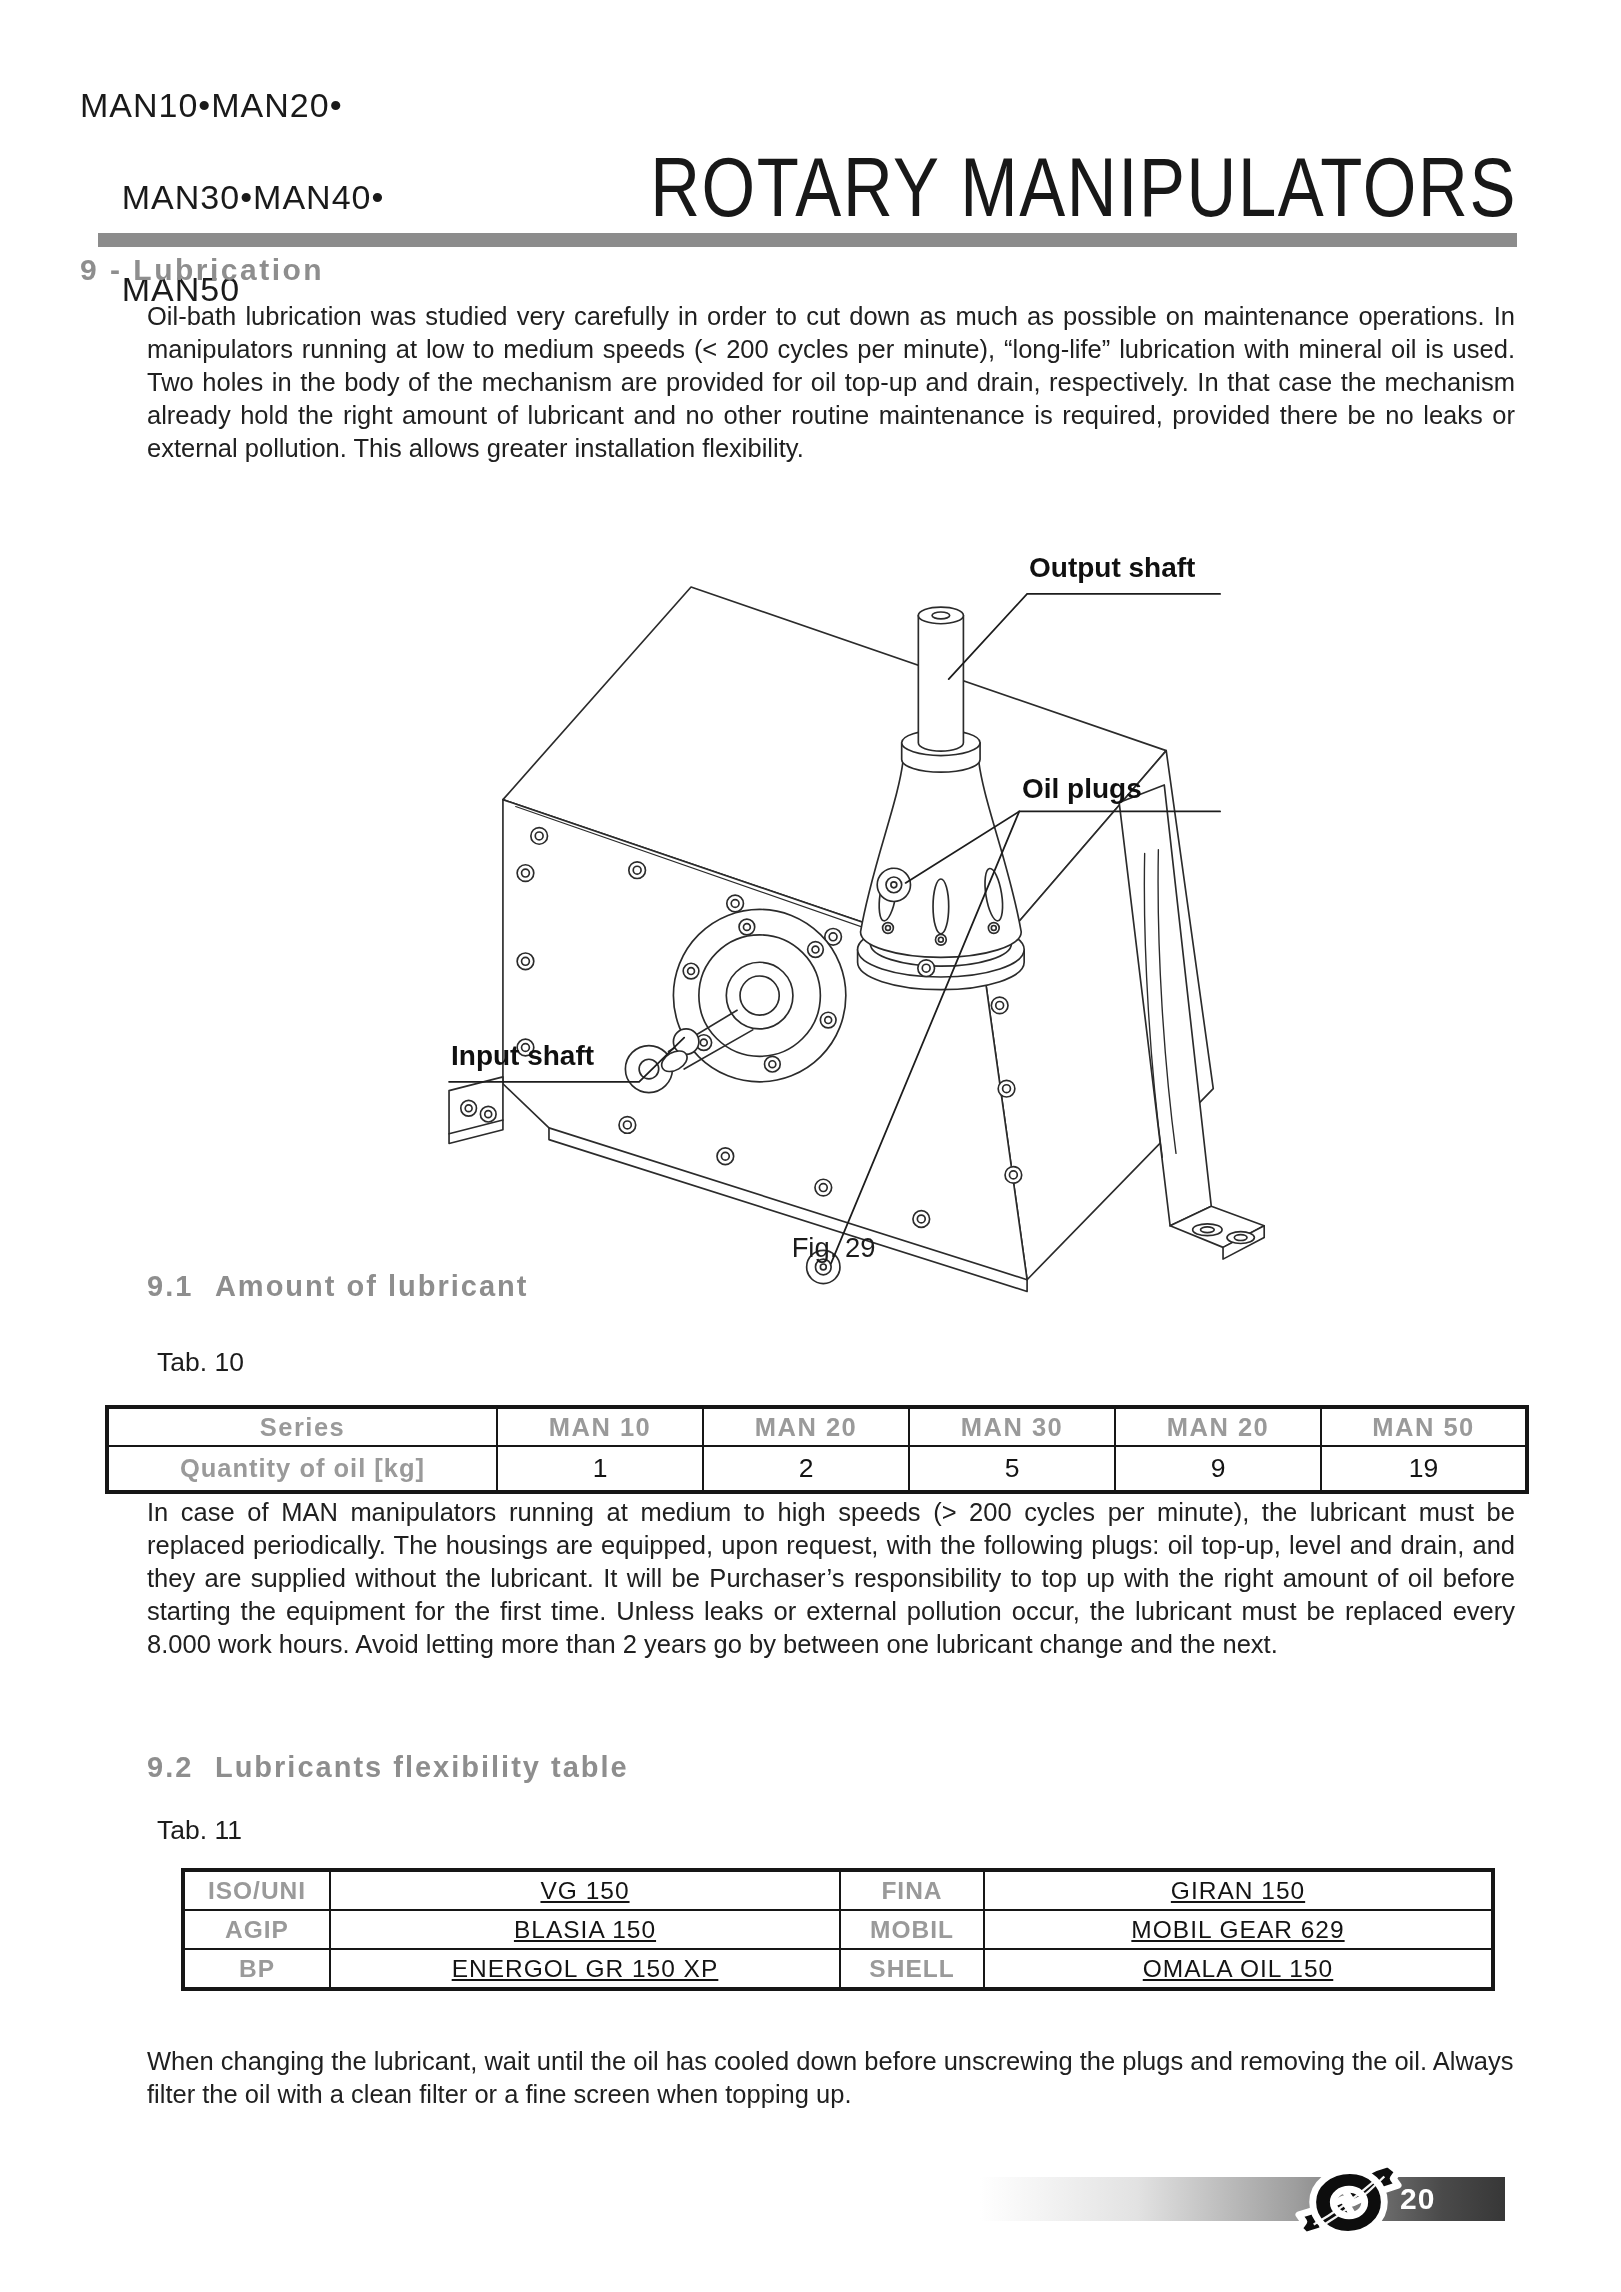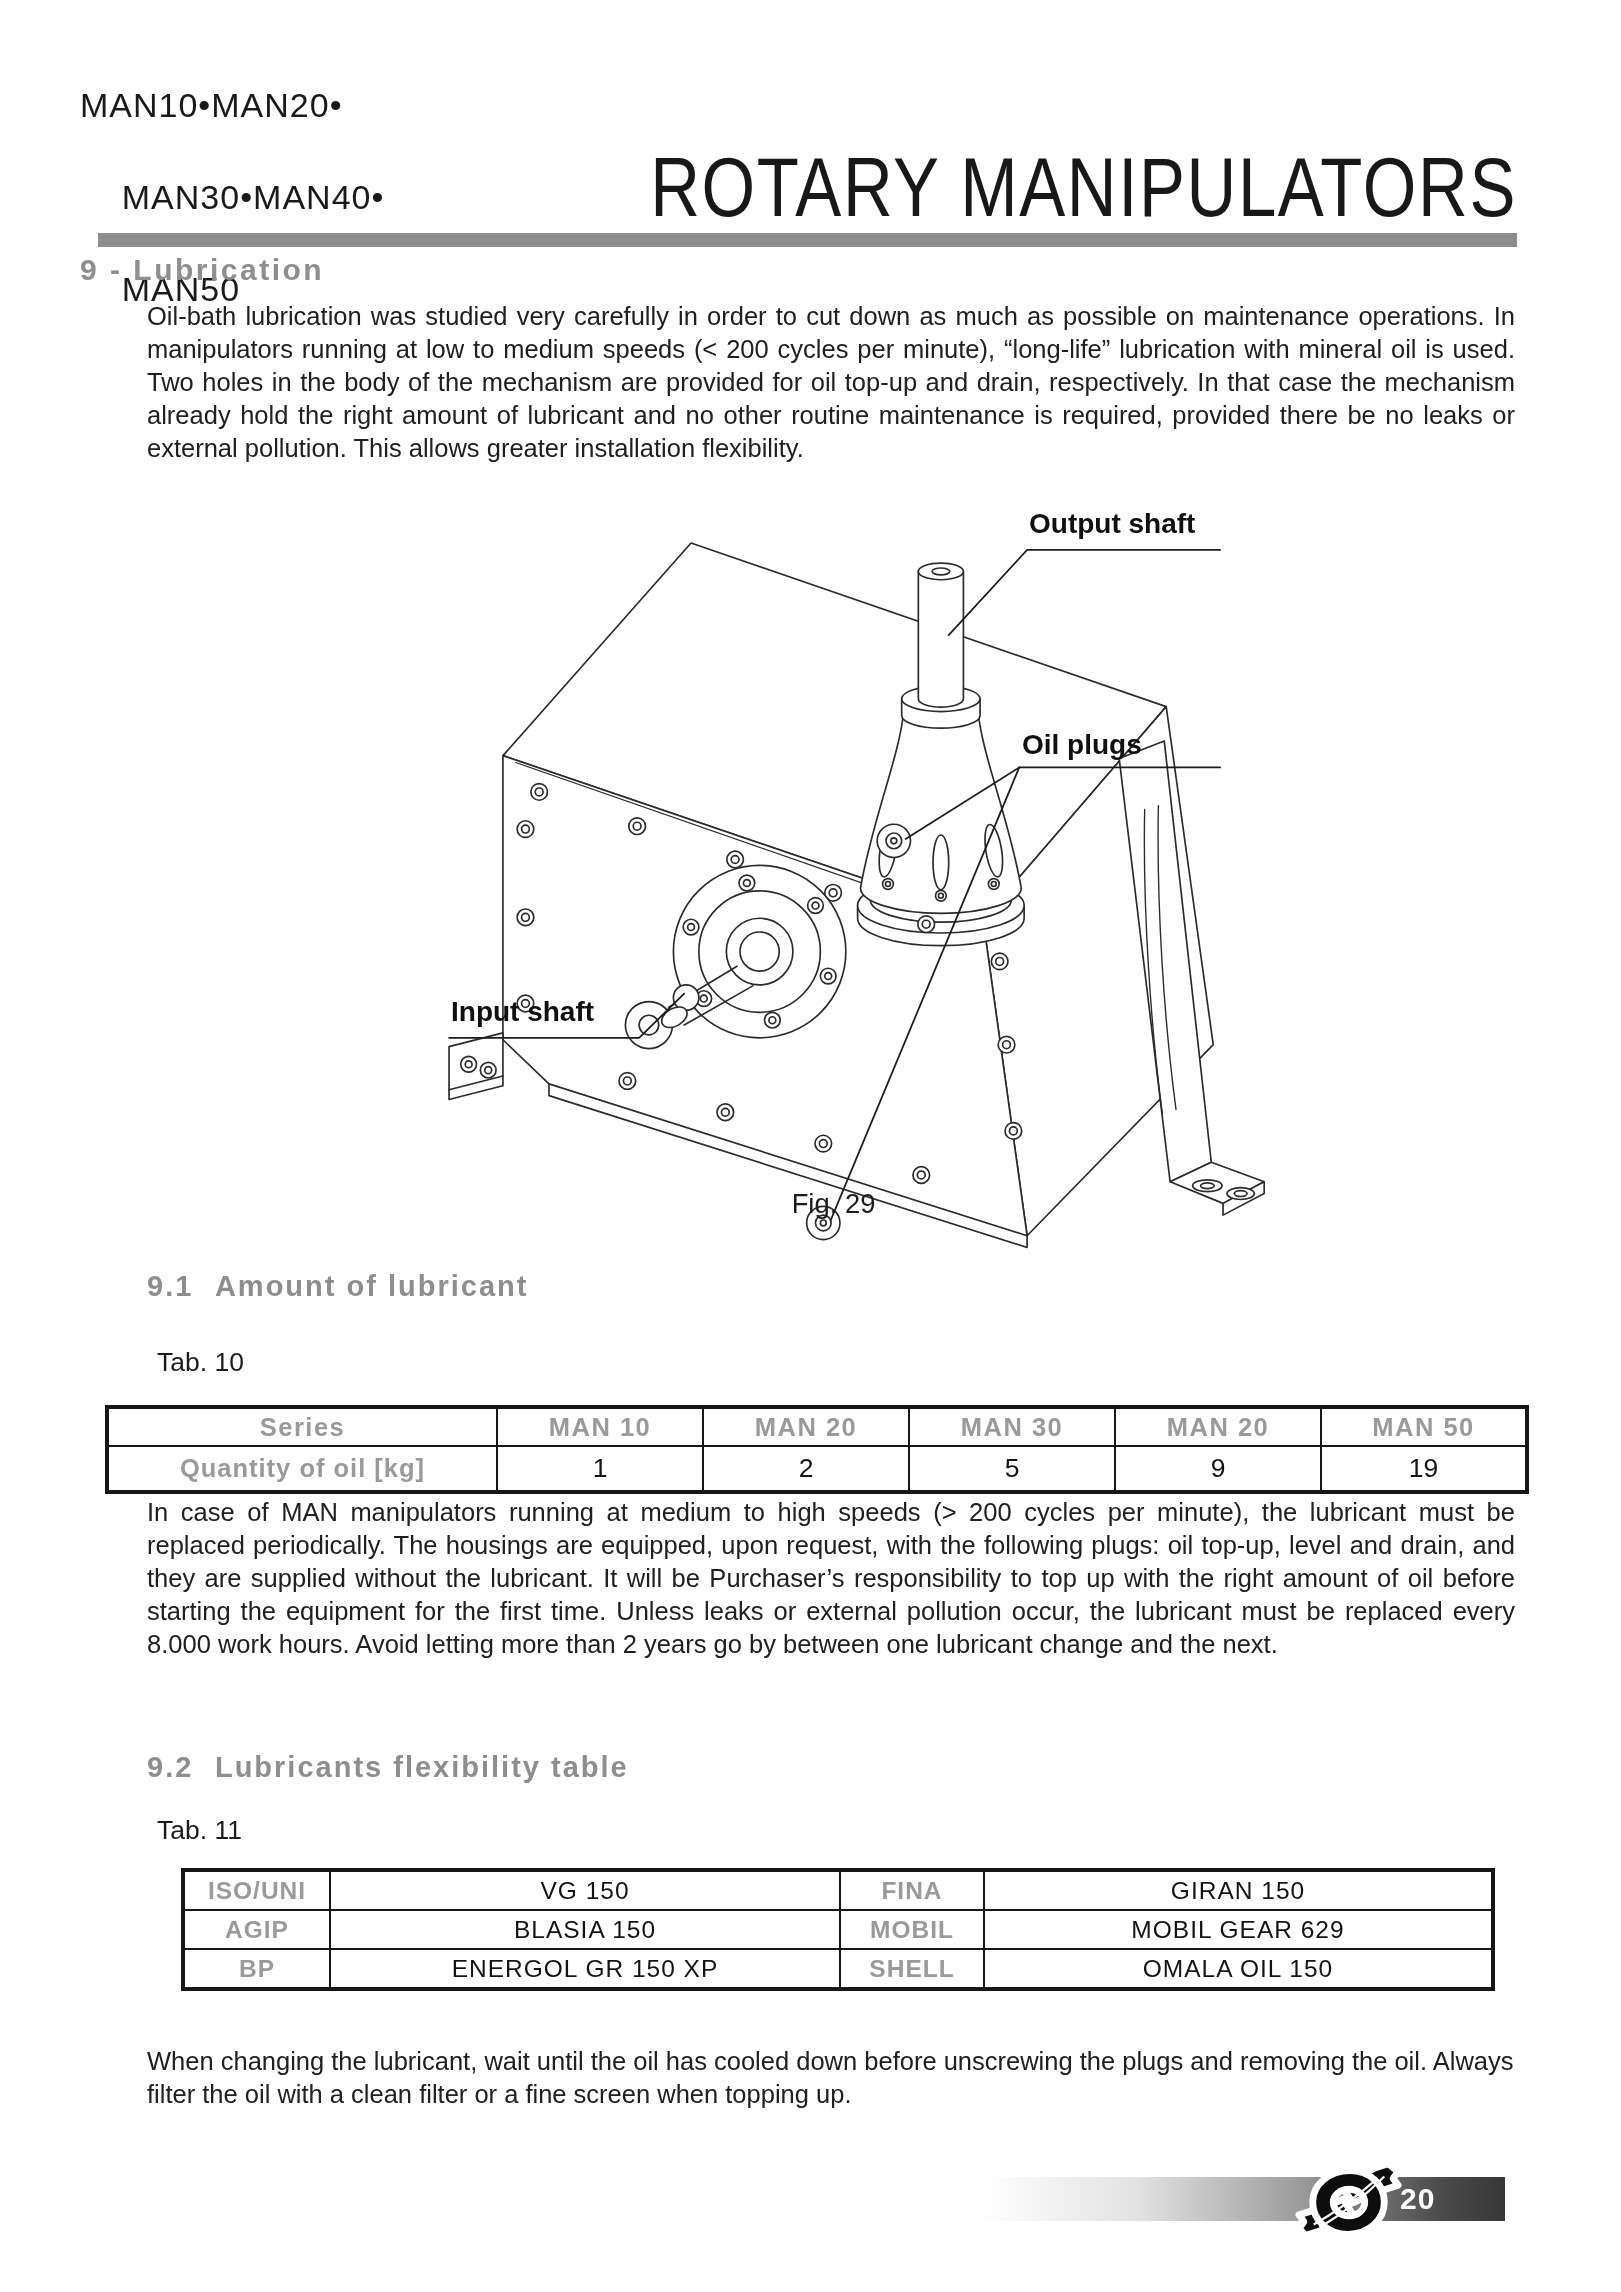--- a/index.html
+++ b/index.html
@@ -17,35 +17,35 @@
   
   .h-main{position:absolute;left:80px;top:253px;font-size:30px;font-weight:bold;
           color:#8e8e8e;letter-spacing:2.5px;}
   .h-sub{position:absolute;font-size:29px;font-weight:bold;color:#8e8e8e;letter-spacing:2px;}
   .h-sub .num{margin-right:21.6px;}
   .para{position:absolute;left:147px;width:1368px;font-size:25.5px;line-height:33px;
         color:#202020;text-align:justify;}
   .para.last{text-align:left;}
   .tab-label{position:absolute;left:157px;font-size:26.5px;color:#1c1c1c;}
   
-  .figure{position:absolute;left:392px;top:496px;width:892px;height:774px;}
+  .figure{position:absolute;left:392px;top:540px;width:892px;height:774px;}
   .fig-label{position:absolute;font-size:28px;font-weight:bold;color:#101010;white-space:nowrap;}
   .fig-caption{position:absolute;left:314px;top:692px;width:255px;text-align:center;
                font-size:27.4px;color:#1c1c1c;}
   
   table{border-collapse:collapse;table-layout:fixed;position:absolute;background:#fff;padding-left:35px;}
   .tbl10{left:105px;top:1405px;width:1419px;border:4.9px solid #161616;}
   .tbl10 td{border:2.9px solid #161616;text-align:center;vertical-align:middle;padding:0;}
   .tbl10 tr.hdr td{height:36px;font-weight:bold;color:#9a9a9a;font-size:25.5px;letter-spacing:1.5px;}
   .tbl10 tr.dat td{height:43px;font-size:26.5px;color:#141414;}
   .tbl10 tr.dat td.lbl{font-weight:bold;color:#9a9a9a;font-size:25.5px;letter-spacing:1px;}
   .tbl11{left:181px;top:1868px;width:1309px;border:4.9px solid #161616;}
   .tbl11 td{border:2.9px solid #161616;text-align:center;vertical-align:middle;height:37px;padding:0;}
   .tbl11 td.brand{font-weight:bold;color:#9a9a9a;font-size:24.5px;letter-spacing:1px;}
-  .tbl11 td.oil{font-size:24.5px;color:#141414;letter-spacing:1px;}
+  .tbl11 td.oil{font-size:24.5px;color:#141414;letter-spacing:1px;text-decoration:underline;}
   
   .footer-bar{position:absolute;left:980px;top:2177px;width:525px;height:44px;
      background:linear-gradient(90deg, rgba(255,255,255,0) 0%, #e2e2e2 30%, #9e9e9e 60%, #4a4a4a 88%, #373737 100%);}
   .page-num{position:absolute;left:1400px;top:2182px;font-size:30px;font-weight:bold;color:#ffffff;letter-spacing:1px;}
   .logo{position:absolute;left:1294px;top:2149px;width:110px;height:106px;}
   svg{display:block;}
 </style>
 </head>
 <body>
 

